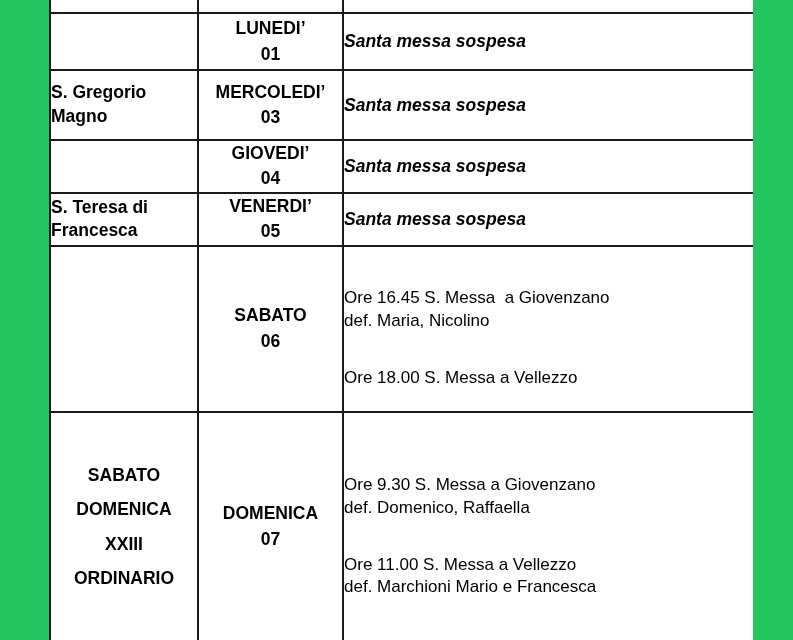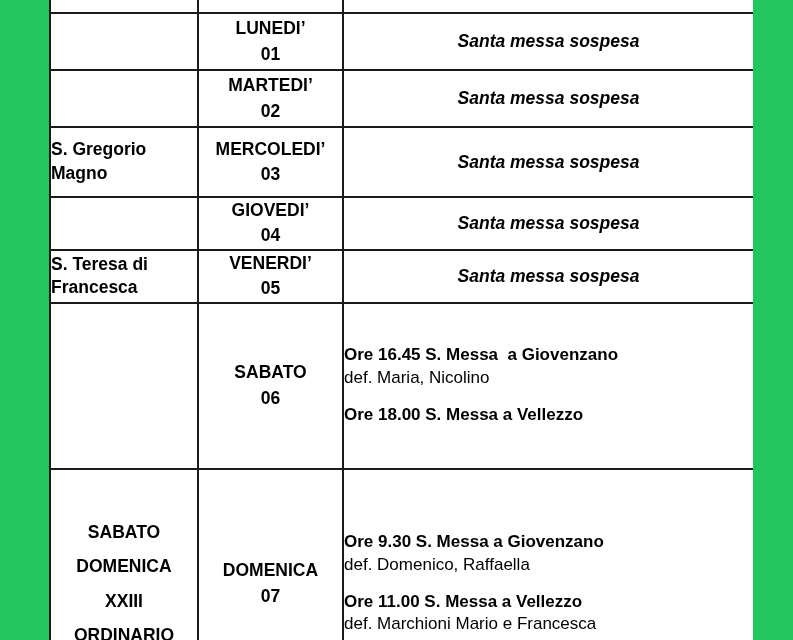--- a/index.html
+++ b/index.html
@@ -60,38 +60,38 @@
 
   .cell-day {
     text-align: center;
     font-weight: bold;
     font-size: 17.5px;
     line-height: 1.45;
     padding: 2px 4px;
   }
 
   .cell-mass {
-    text-align: center;
     font-weight: bold;
     font-style: italic;
     font-size: 17.5px;
     padding: 2px 6px;
   }
 
   .cell-mass-left {
     text-align: left;
     font-size: 17px;
     padding: 7px 0 7px 6px;
     vertical-align: top;
     line-height: 1.32;
   }
 
   .line-bold {
-    font-weight: bold;
+    font-weight: normal;
     white-space: pre;
+    margin-top: 20px;
   }
   .line-plain {
     font-weight: normal;
   }
   .line-gap {
     height: 15px;
   }
 
   
   .r-partial { height: 60px; }
@@ -133,28 +133,20 @@
 
         <tr class="r-lun">
           <td class="cell-saint"></td>
           <td class="cell-day">
             <div>LUNEDI’</div>
             <div>01</div>
           </td>
           <td class="cell-mass">Santa messa sospesa</td>
         </tr>
 
-        <tr class="r-mar">
-          <td class="cell-saint"></td>
-          <td class="cell-day">
-            <div>MARTEDI’</div>
-            <div>02</div>
-          </td>
-          <td class="cell-mass">Santa messa sospesa</td>
-        </tr>
 
         <tr class="r-mer">
           <td class="cell-saint">
             <div>S. Gregorio</div>
             <div>Magno</div>
           </td>
           <td class="cell-day">
             <div>MERCOLEDI’</div>
             <div>03</div>
           </td>

